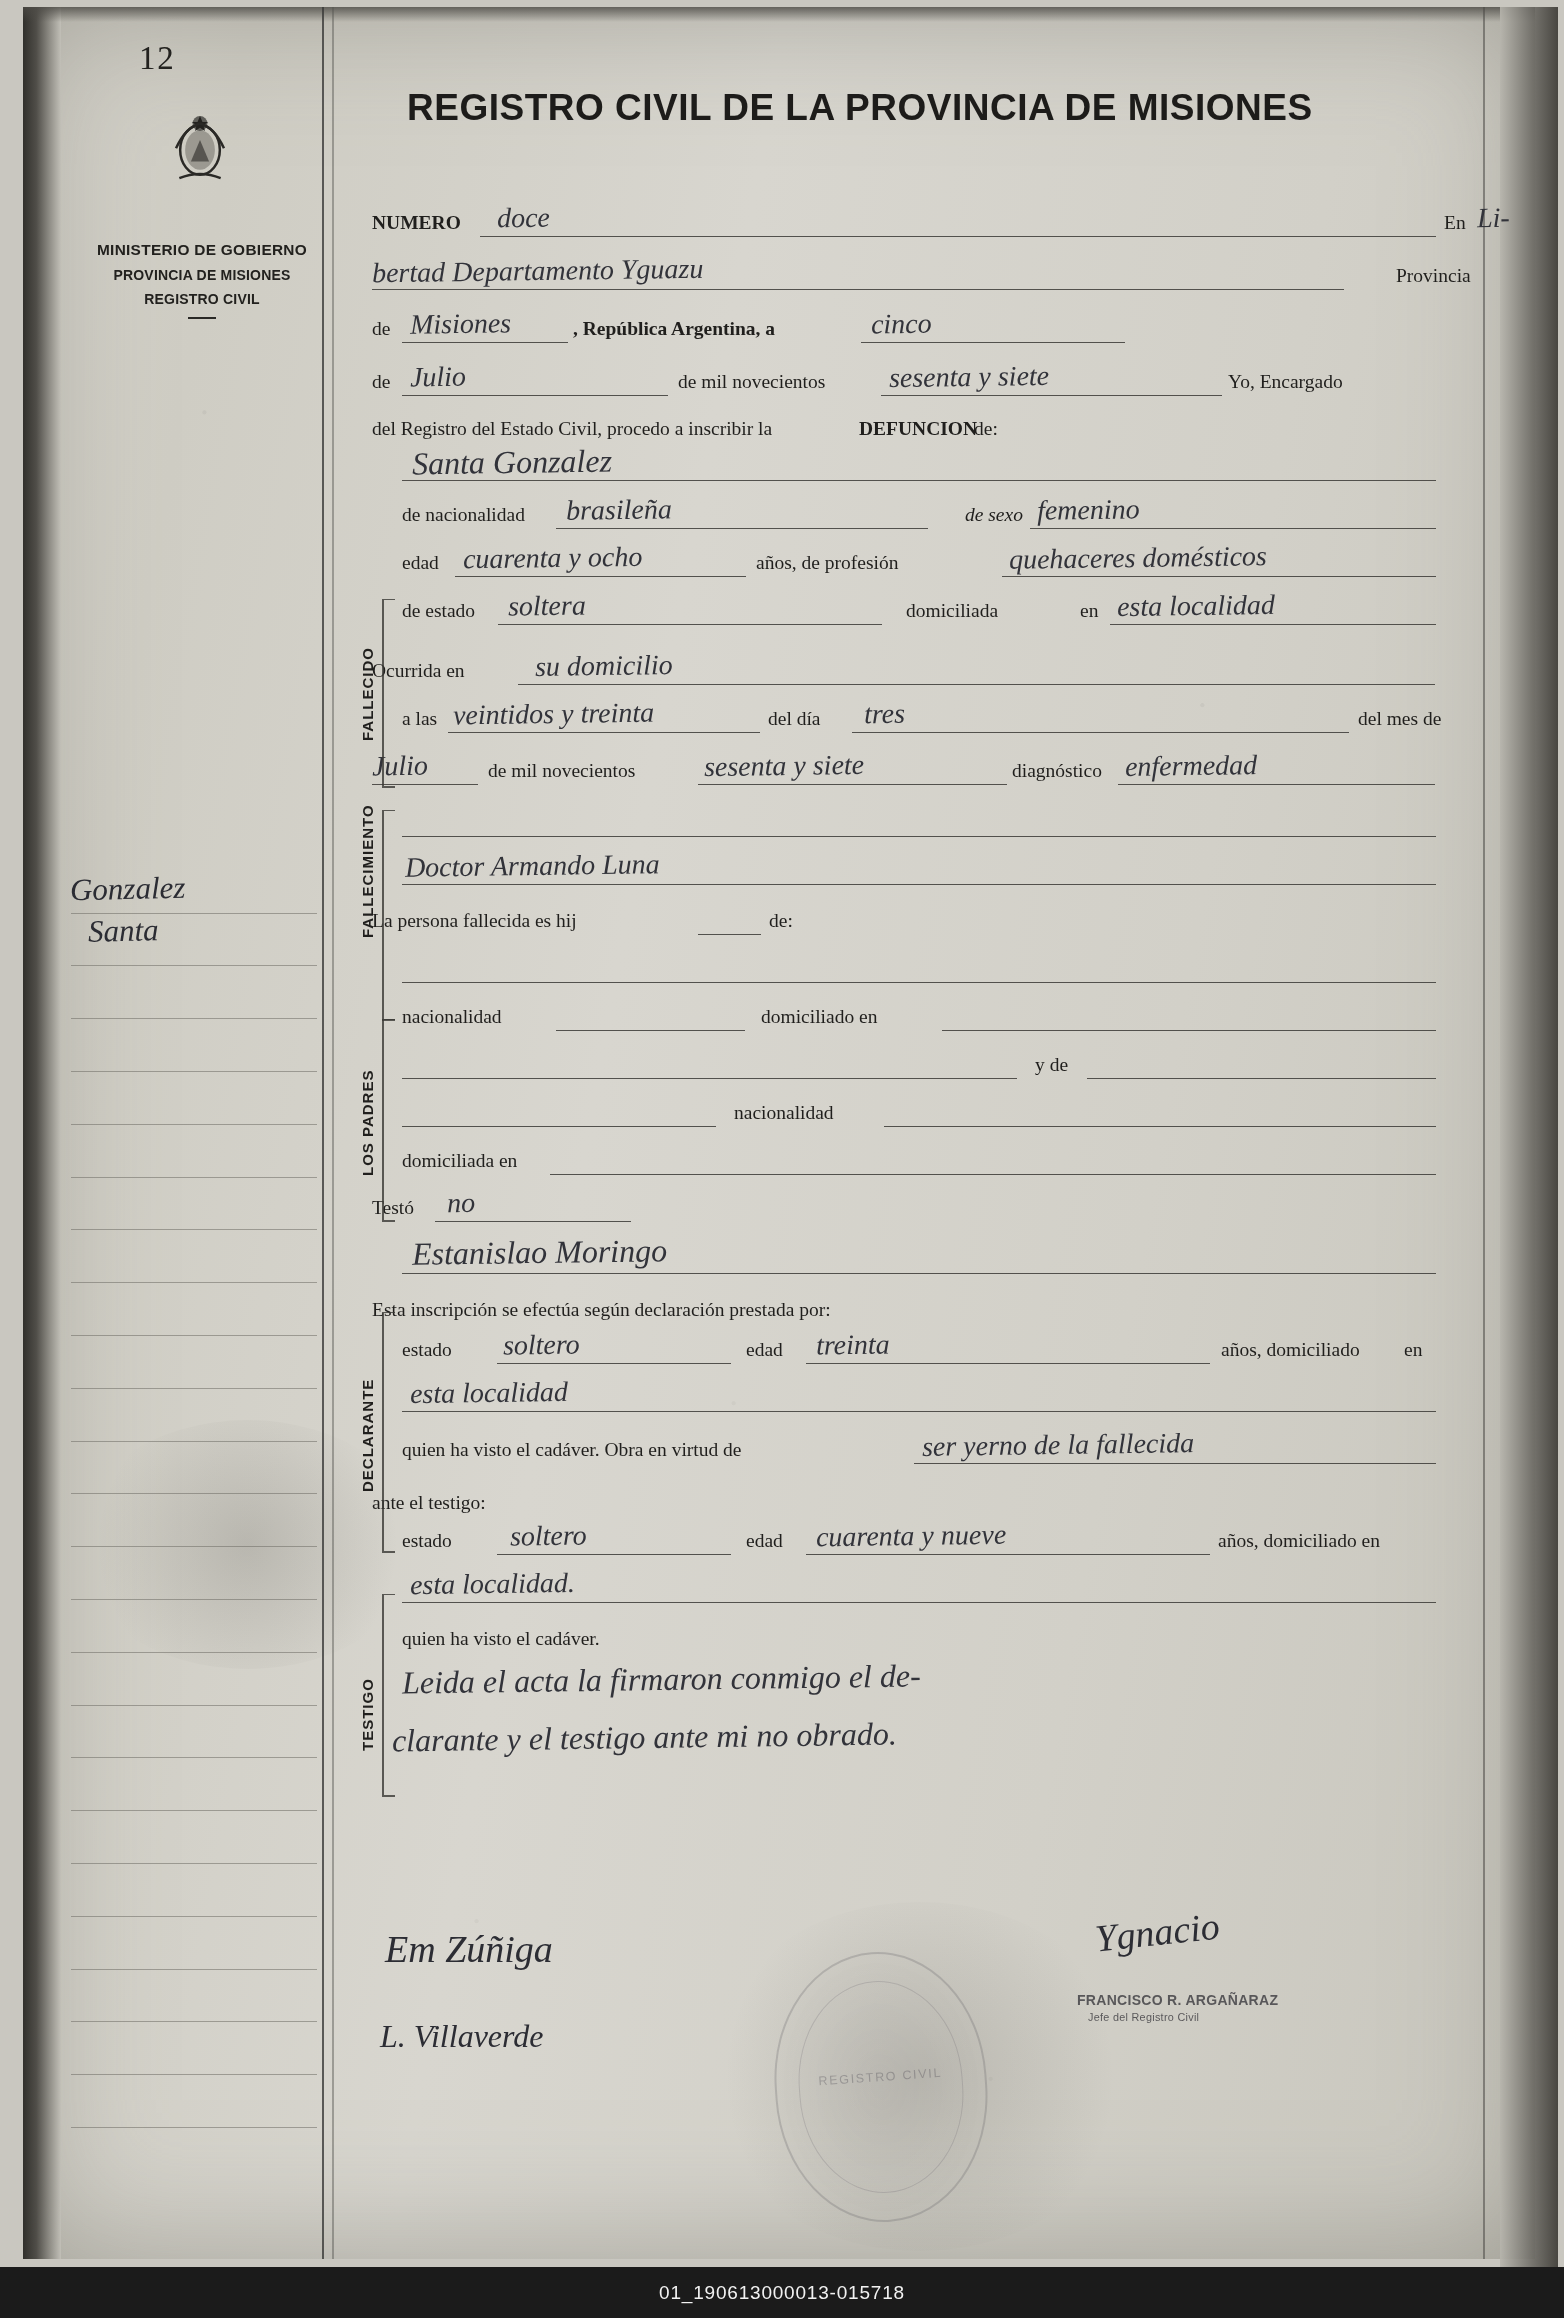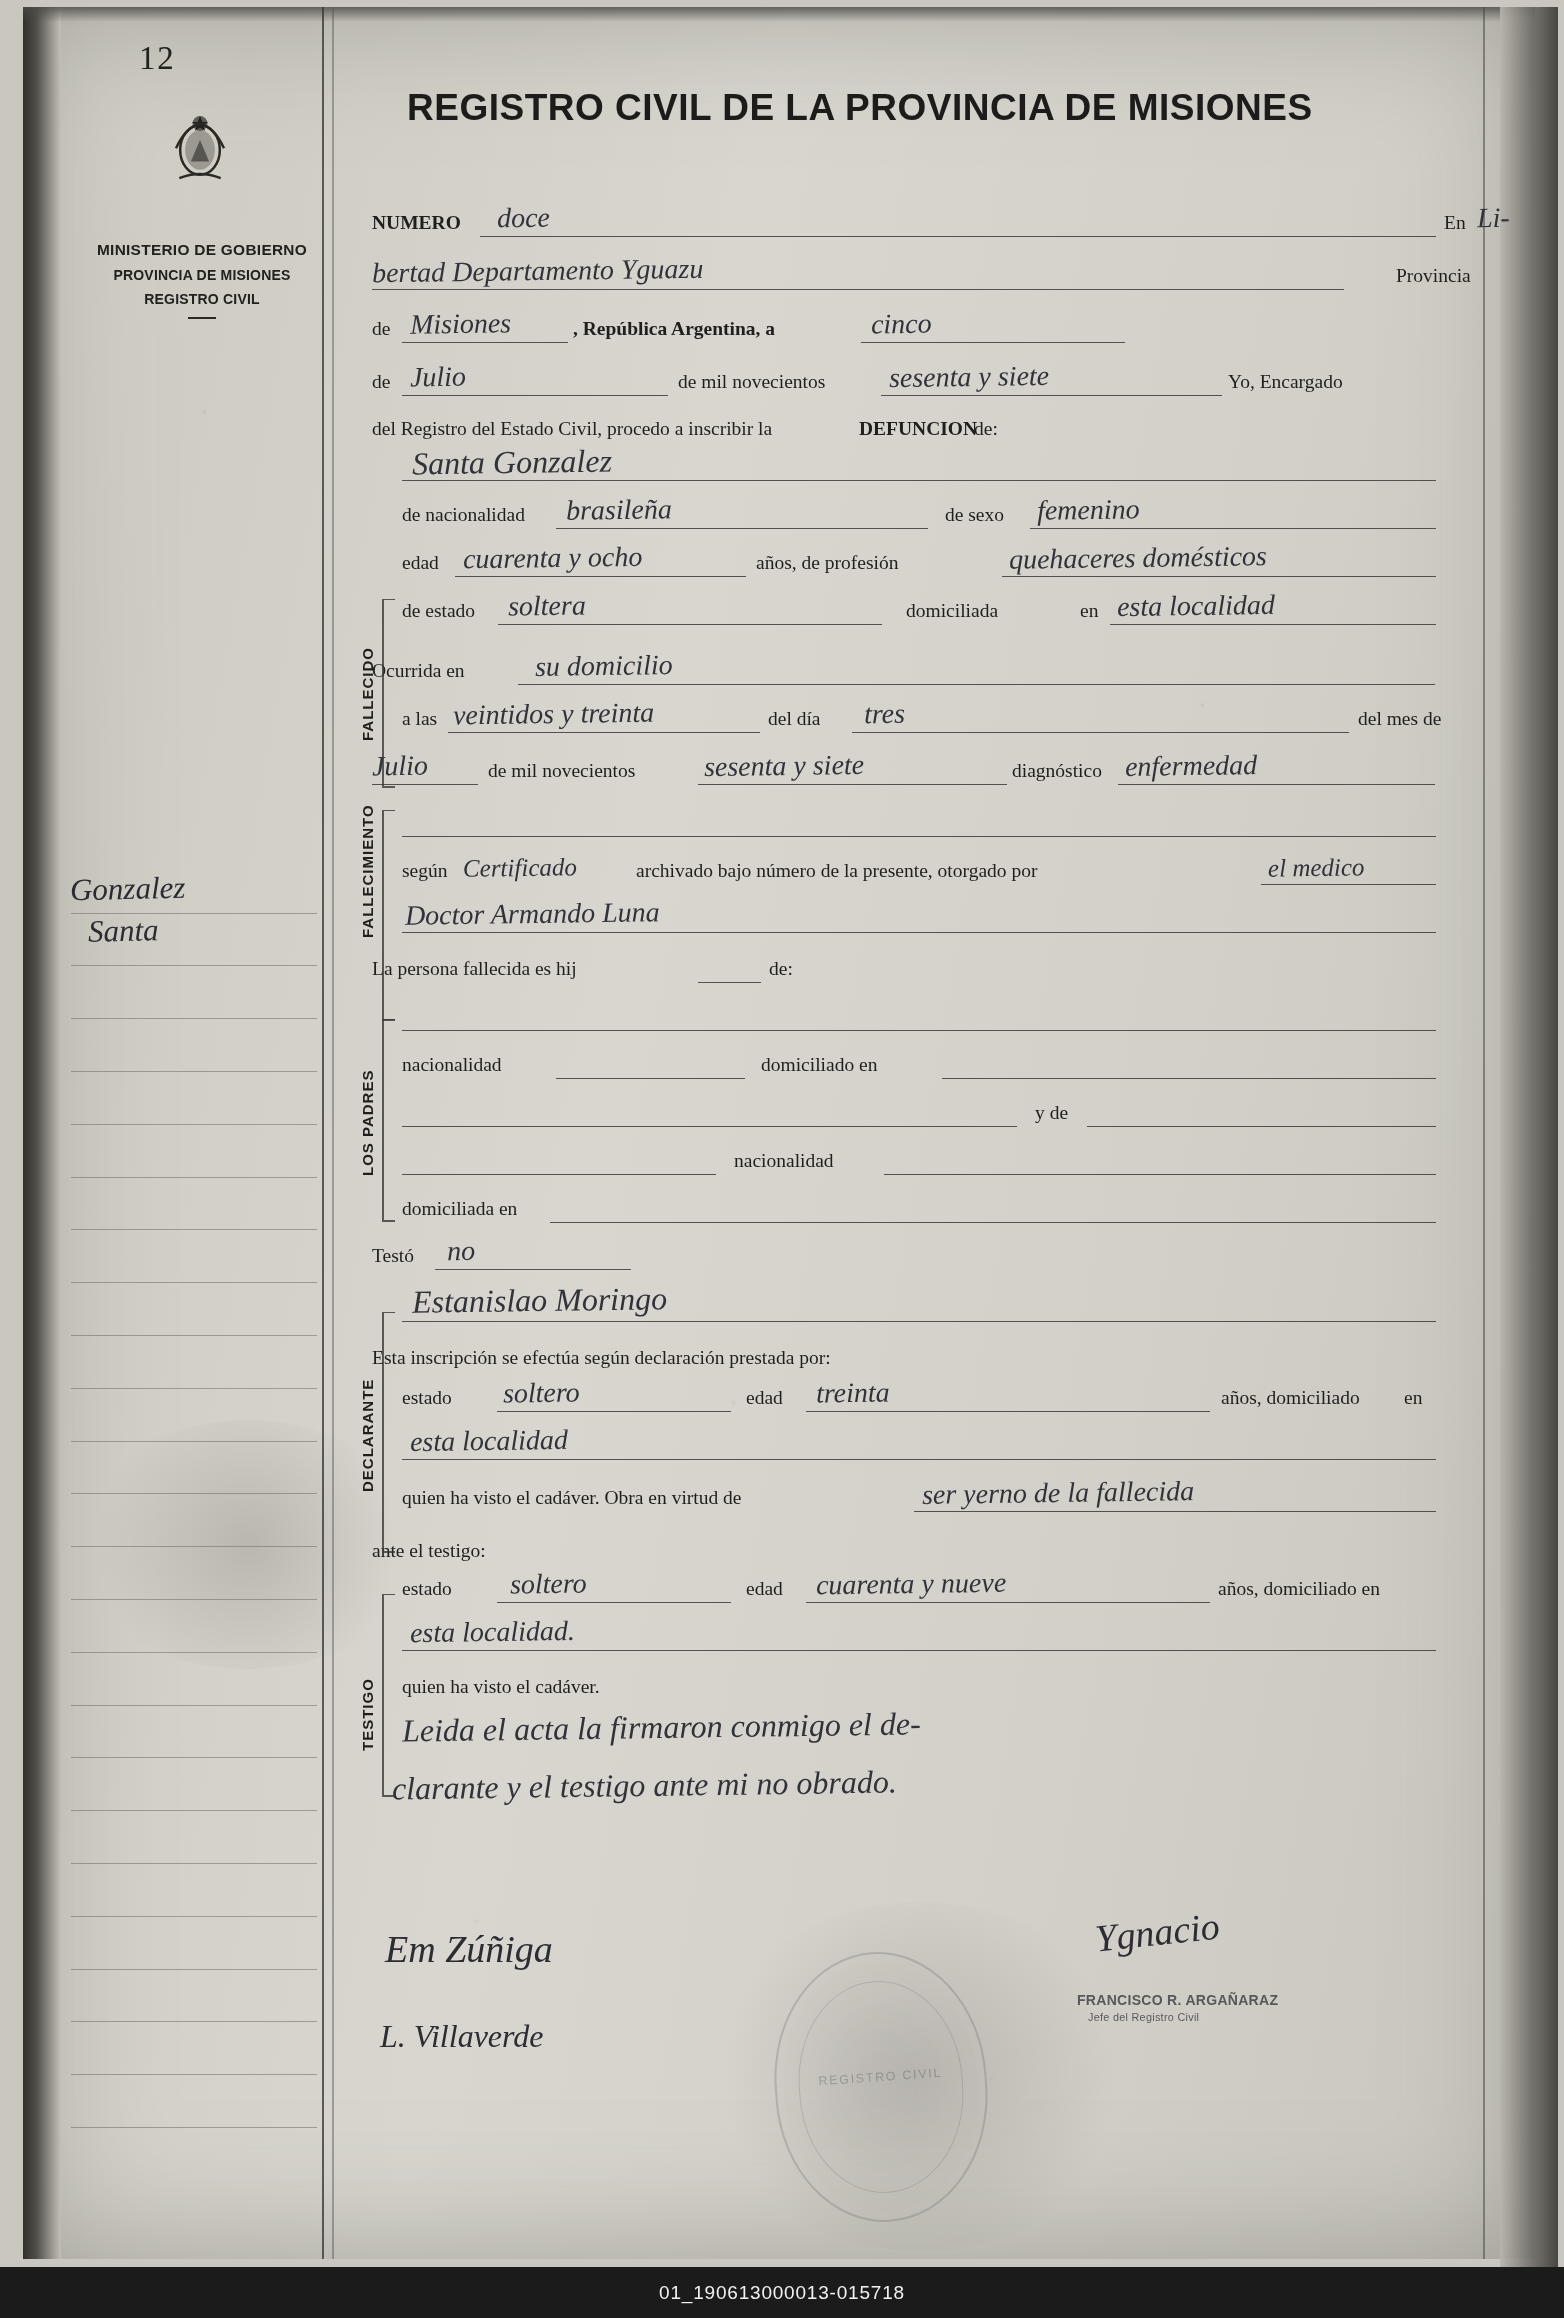--- a/index.html
+++ b/index.html
@@ -290,21 +290,21 @@
 
       <div class="row" style="height:48px;">
         <div class="line" style="left:30px;width:1034px;"></div>
         <div class="hw" style="left:40px;bottom:11.6px;font-size:32px;">Santa Gonzalez</div>
       </div>
 
       <div class="row" style="height:48px;">
         <div class="pr" style="left:30px;">de nacionalidad</div>
         <div class="line" style="left:184px;width:372px;"></div>
         <div class="hw" style="left:194px;">brasileña</div>
-        <div class="pr" style="left:573px;">de sexo</div>
+        <div class="pr" style="left:593px;font-style:italic;">de sexo</div>
         <div class="line" style="left:658px;width:406px;"></div>
         <div class="hw" style="left:665px;">femenino</div>
       </div>
 
       <div class="row" style="height:48px;">
         <div class="pr" style="left:30px;">edad</div>
         <div class="line" style="left:83px;width:291px;"></div>
         <div class="hw" style="left:91px;">cuarenta y ocho</div>
         <div class="pr" style="left:384px;">años, de profesión</div>
         <div class="line" style="left:630px;width:434px;"></div>
@@ -345,27 +345,20 @@
         <div class="hw" style="left:332px;">sesenta y siete</div>
         <div class="pr" style="left:640px;">diagnóstico</div>
         <div class="line" style="left:746px;width:317px;"></div>
         <div class="hw" style="left:753px;">enfermedad</div>
       </div>
 
       <div class="row" style="height:52px;">
         <div class="line" style="left:30px;width:1034px;"></div>
       </div>
 
-      <div class="row" style="height:48px;">
-        <div class="pr" style="left:30px;">según</div>
-        <div class="hw sm" style="left:91px;">Certificado</div>
-        <div class="pr" style="left:264px;">archivado bajo número de la presente, otorgado por</div>
-        <div class="line" style="left:889px;width:175px;"></div>
-        <div class="hw sm" style="left:896px;">el medico</div>
-      </div>
 
       <div class="row" style="height:48px;">
         <div class="line" style="left:30px;width:1034px;"></div>
         <div class="hw" style="left:33px;">Doctor Armando Luna</div>
       </div>
 
       <div class="row" style="height:50px;">
         <div class="pr" style="left:0;">La persona fallecida es hij</div>
         <div class="line" style="left:326px;width:63px;"></div>
         <div class="pr" style="left:397px;">de:</div>

